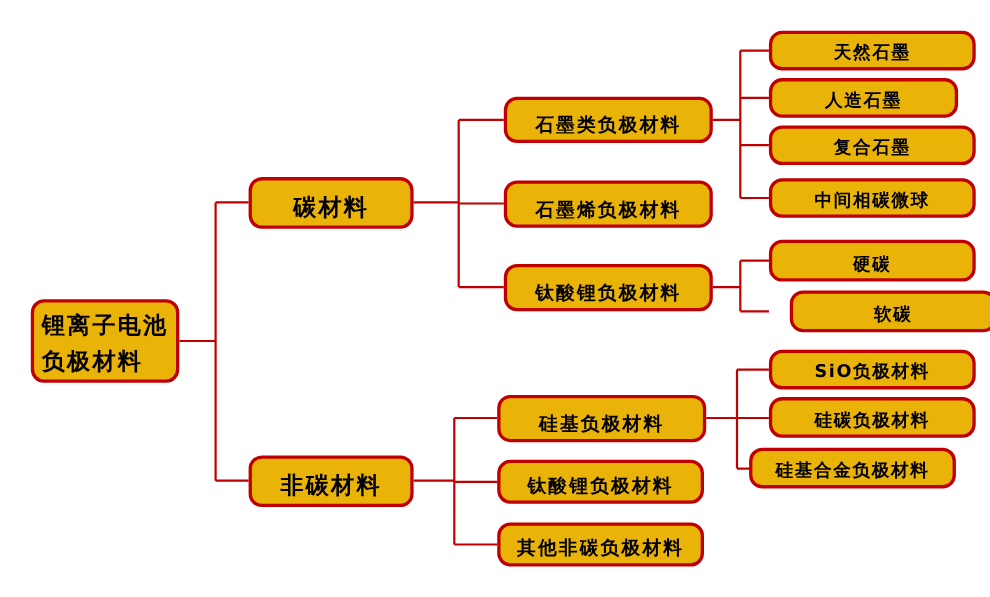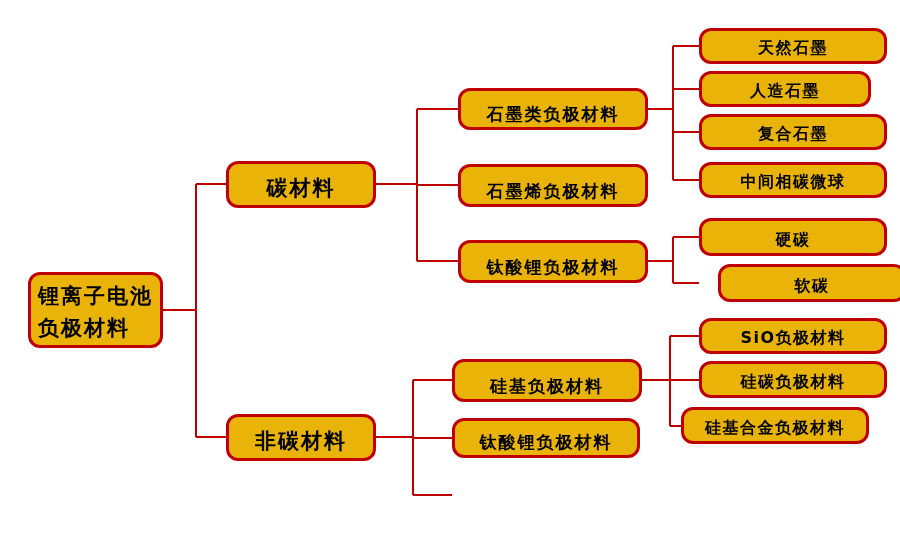--- a/index.html
+++ b/index.html
@@ -102,20 +102,23 @@
   <div class="node small" style="left:718px; top:264px; width:188px; height:38px;">
     <span class="lbl">软碳</span>
   </div>
 
   <div class="node" style="left:452px; top:359px; width:190px; height:43px;">
     <span class="lbl">硅基负极材料</span>
   </div>
   <div class="node" style="left:452px; top:418px; width:188px; height:40px;">
     <span class="lbl">钛酸锂负极材料</span>
   </div>
+  <div class="node" style="left:452px; top:475px; width:188px; height:40px;">
+    <span class="lbl">其他非碳负极材料</span>
+  </div>
 
   <div class="node small" style="left:699px; top:318px; width:188px; height:36px;">
     <span class="lbl">SiO负极材料</span>
   </div>
   <div class="node small" style="left:699px; top:361px; width:188px; height:37px;">
     <span class="lbl">硅碳负极材料</span>
   </div>
   <div class="node small" style="left:681px; top:407px; width:188px; height:37px;">
     <span class="lbl">硅基合金负极材料</span>
   </div>

